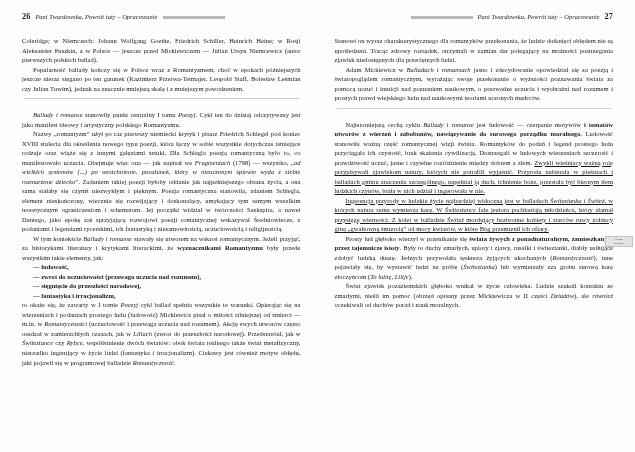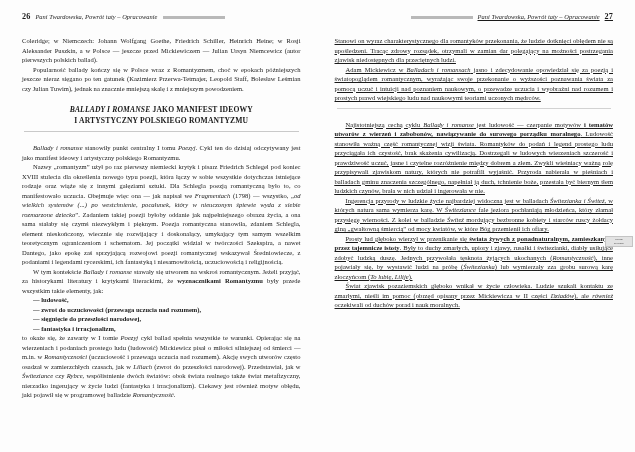--- a/index.html
+++ b/index.html
@@ -25,21 +25,20 @@
     height: 452px;
     box-sizing: border-box;
     position: relative;
     background: #fdfdfd;
   }
   .page-left {
     padding: 11px 17px 0 22px;
   }
   .page-right {
     padding: 11px 22px 4px 17px;
-    text-decoration: underline;
   }
 
   
   .runhead {
     display: flex;
     align-items: center;
     gap: 5px;
     height: 13px;
     margin-bottom: 12px;
   }
@@ -138,25 +137,20 @@
 
     <div class="runhead">
       <span class="folio">26</span>
       <span class="runhead-title">Pani Twardowska, Powrót taty – Opracowanie</span>
       <span class="rule"></span>
     </div>
 
     <p class="body" id="lp0">Coleridge; w Niemczech: Johann Wolfgang Goethe, Friedrich Schiller, Heinrich Heine; w Rosji Aleksander Puszkin, a w Polsce — jeszcze przed Mickiewiczem — Julian Ursyn Niemcewicz (autor pierwszych polskich ballad).</p>
     <p class="body indent" id="lp1">Popularność ballady kończy się w Polsce wraz z Romantyzmem, choć w epokach późniejszych jeszcze nieraz sięgano po ten gatunek (Kazimierz Przerwa-Tetmajer, Leopold Staff, Bolesław Leśmian czy Julian Tuwim), jednak na znacznie mniejszą skalę i z mniejszym powodzeniem.</p>
 
-    <div class="section-head">
-      <em>BALLADY I ROMANSE</em>
-      <span>JAKO MANIFEST IDEOWY</span><br>
-      <span>I ARTYSTYCZNY POLSKIEGO ROMANTYZMU</span>
-    </div>
     <div class="head-rule"></div>
 
     <p class="body indent" id="lsp0"><em>Ballady i romanse</em> stanowiły punkt centralny I tomu <em>Poezyj</em>. Cykl ten do dzisiaj odczytywany jest jako manifest ideowy i artystyczny polskiego Romantyzmu.</p>
     <p class="body indent" id="lsp1">Nazwy „romantyzm” użył po raz pierwszy niemiecki krytyk i pisarz Friedrich Schlegel pod koniec XVIII stulecia dla określenia nowego typu poezji, która łączy w sobie wszystkie dotychczas istniejące rodzaje oraz wiąże się z innymi gałęziami sztuki. Dla Schlegla poezją romantyczną było to, co manifestowało uczucia. Obejmuje więc ona — jak napisał we <em>Fragmentach</em> (1798) — wszystko, „<em>od wielkich systemów (...) po westchnienie, pocałunek, który w nieuczonym śpiewie wyda z siebie rozmarzone dziecko</em>”. Zadaniem takiej poezji byłoby oddanie jak najpełniejszego obrazu życia, a ona sama stałaby się czymś niezwykłym i pięknym. Poezja romantyczna stanowiła, zdaniem Schlegla, element nieskończony, wiecznie się rozwijający i doskonalący, umykający tym samym wszelkim teoretycznym ograniczeniom i schematom. Jej początki widział w twórczości Szekspira, a nawet Dantego, jako epokę zaś sprzyjającą rozwojowi poezji romantycznej wskazywał Średniowiecze, z podaniami i legendami rycerskimi, ich fantastyką i niesamowitością, uczuciowością i religijnością.</p>
     <p class="body indent" id="lsp2">W tym kontekście <em>Ballady i romanse</em> stawały się utworem na wskroś romantycznym. Jeżeli przyjąć, za historykami literatury i krytykami literackimi, że <b>wyznacznikami Romantyzmu</b> były przede wszystkim takie elementy, jak:</p>
 
     <ul class="dashlist" id="ldash">
         <li>— ludowość,</li>
         <li>— zwrot do uczuciowości (przewaga uczucia nad rozumem),</li>
         <li>— sięgnięcie do przeszłości narodowej,</li>

